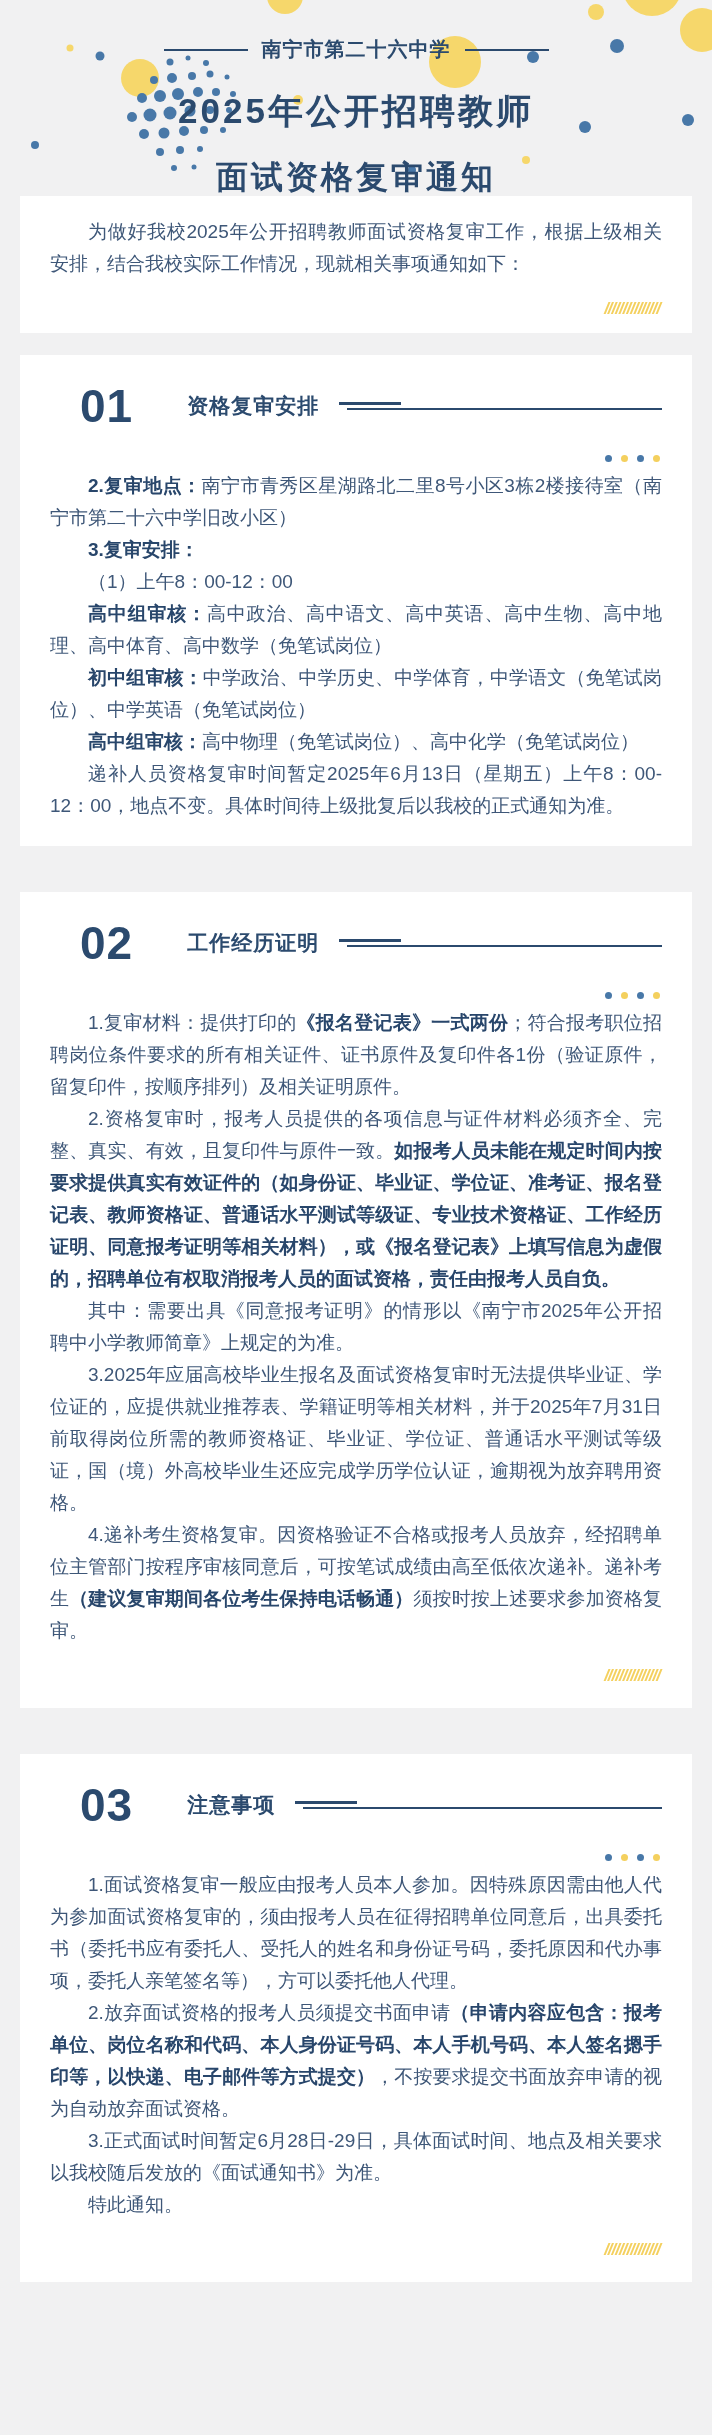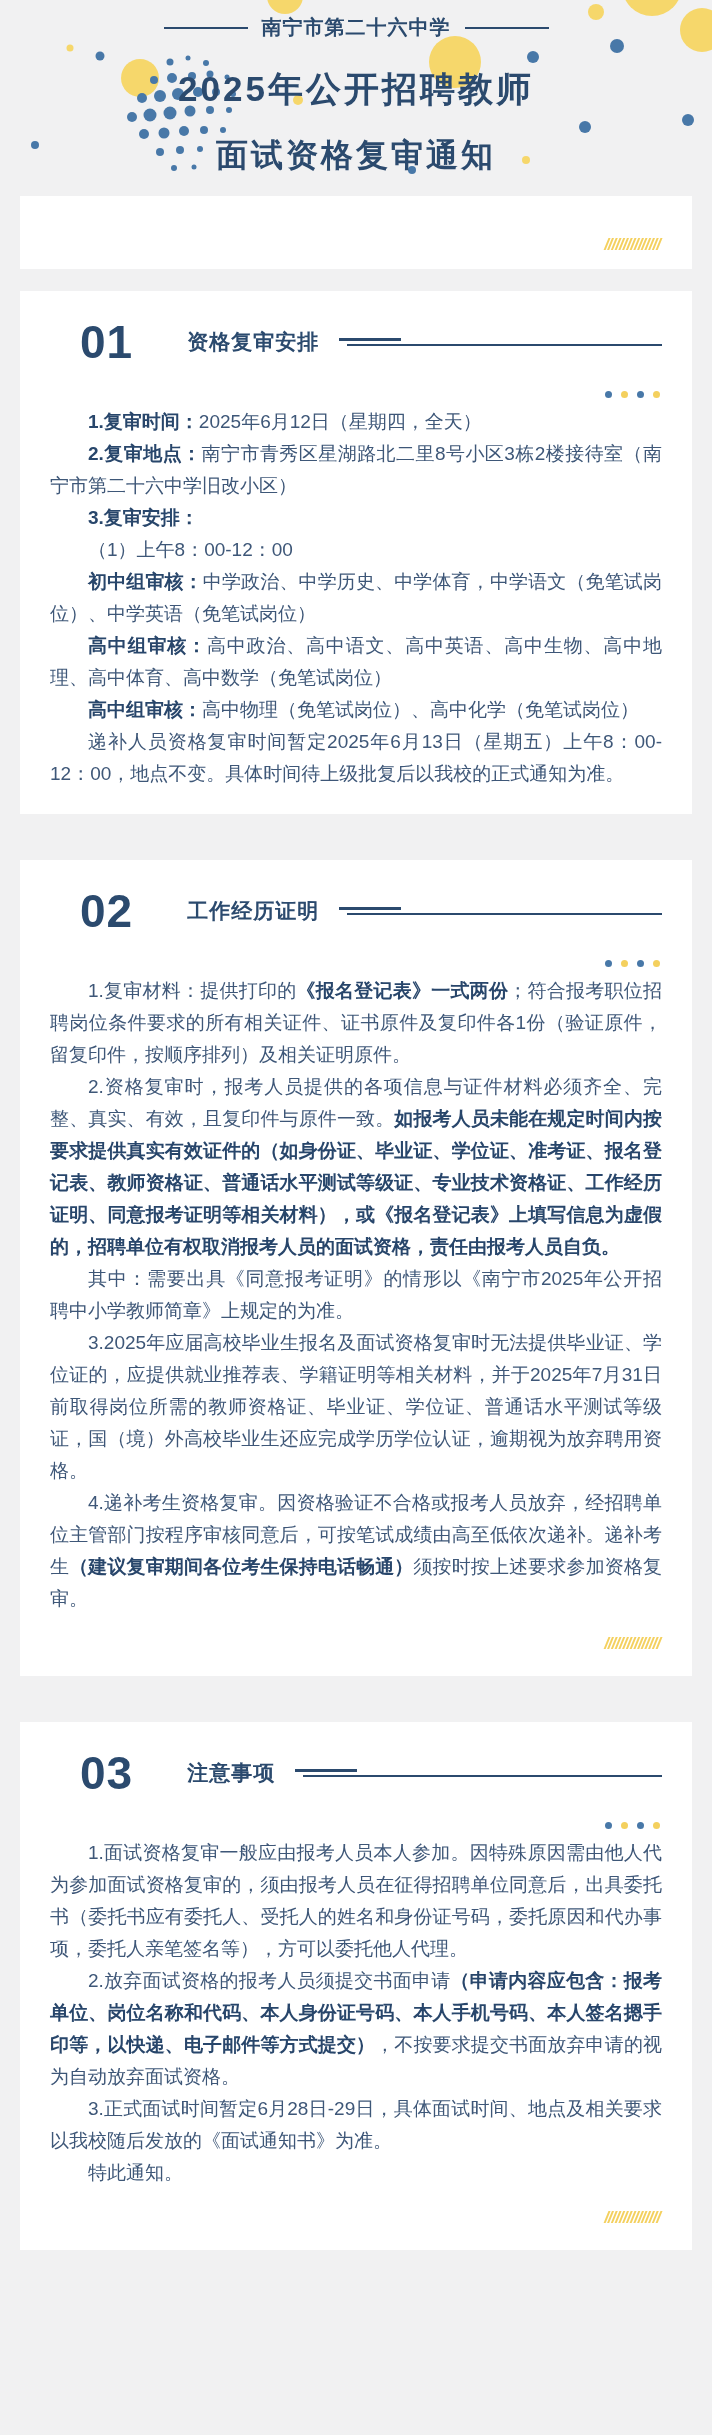--- a/index.html
+++ b/index.html
@@ -5,21 +5,21 @@
   html,body{margin:0;padding:0;}
   body{
     background:#f1f1f2;
     font-family:"Liberation Sans","DejaVu Sans",sans-serif;
   }
   .page{width:712px;margin:0 auto;padding-bottom:78px;}
 
   
   .hero{position:relative;height:196px;overflow:hidden;}
   .deco-svg{position:absolute;left:0;top:0;width:712px;height:200px;}
-  .school-row{position:relative;padding-top:14px;display:flex;align-items:center;justify-content:center;gap:14px;}
+  .school-row{position:relative;padding-top:36px;display:flex;align-items:center;justify-content:center;gap:14px;}
   .school-name{color:#2b4a6e;font-size:20px;font-weight:bold;letter-spacing:1px;}
   .hline{width:84px;height:2px;background:#2b4a6e;}
   .main-title{position:relative;margin:25px 0 0;text-align:center;color:#2b4a6e;
     font-size:35px;font-weight:bold;letter-spacing:3px;}
   .sub-title{position:relative;margin:21px 0 0;text-align:center;color:#2b4a6e;
     font-size:32px;font-weight:bold;letter-spacing:3px;}
 
   
   .card{margin:0 20px;background:#ffffff;padding:20px 30px 16px;}
   #sections .card{margin-top:46px;padding:24px 30px 24px;}
@@ -108,43 +108,43 @@
       <span class="hline"></span>
       <span class="school-name">南宁市第二十六中学</span>
       <span class="hline"></span>
     </div>
     <h1 class="main-title">2025年公开招聘教师</h1>
     <h2 class="sub-title">面试资格复审通知</h2>
   </header>
 
   <main>
     <section class="card">
+      <p class="intro-text">为做好我校2025年公开招聘教师面试资格复审工作，根据上级相关安排，结合我校实际工作情况，现就相关事项通知如下：</p>
       <div class="slashes">///////////////</div>
     </section>
 
     <div id="sections">
   <section class="card">
     <div class="sec-head">
       <span class="sec-num">01</span>
       <span class="sec-title">资格复审安排</span>
       <span class="sec-line"></span>
     </div>
     <div class="dots-row">
             <i class="dot-blue"></i>
             <i class="dot-yellow"></i>
             <i class="dot-blue"></i>
             <i class="dot-yellow"></i>
           </div>
     <div class="sec-body">
-            <p class="para"><b>1.复审时间：</b><span>2025年6月12日（星期四，全天）</span></p>
             <p class="para"><b>2.复审地点：</b><span>南宁市青秀区星湖路北二里8号小区3栋2楼接待室（南宁市第二十六中学旧改小区）</span></p>
             <p class="para"><b>3.复审安排：</b></p>
             <p class="para"><span>（1）上午8：00-12：00</span></p>
+            <p class="para"><b>高中组审核：</b><span>高中政治、高中语文、高中英语、高中生物、高中地理、高中体育、高中数学（免笔试岗位）</span></p>
             <p class="para"><b>初中组审核：</b><span>中学政治、中学历史、中学体育，中学语文（免笔试岗位）、中学英语（免笔试岗位）</span></p>
-            <p class="para"><b>高中组审核：</b><span>高中政治、高中语文、高中英语、高中生物、高中地理、高中体育、高中数学（免笔试岗位）</span></p>
             <p class="para"><b>高中组审核：</b><span>高中物理（免笔试岗位）、高中化学（免笔试岗位）</span></p>
             <p class="para"><span>递补人员资格复审时间暂定2025年6月13日（星期五）上午8：00-12：00，地点不变。具体时间待上级批复后以我校的正式通知为准。</span></p>
           </div>
 
   </section>
 
   <section class="card">
     <div class="sec-head">
       <span class="sec-num">02</span>
       <span class="sec-title">工作经历证明</span>

